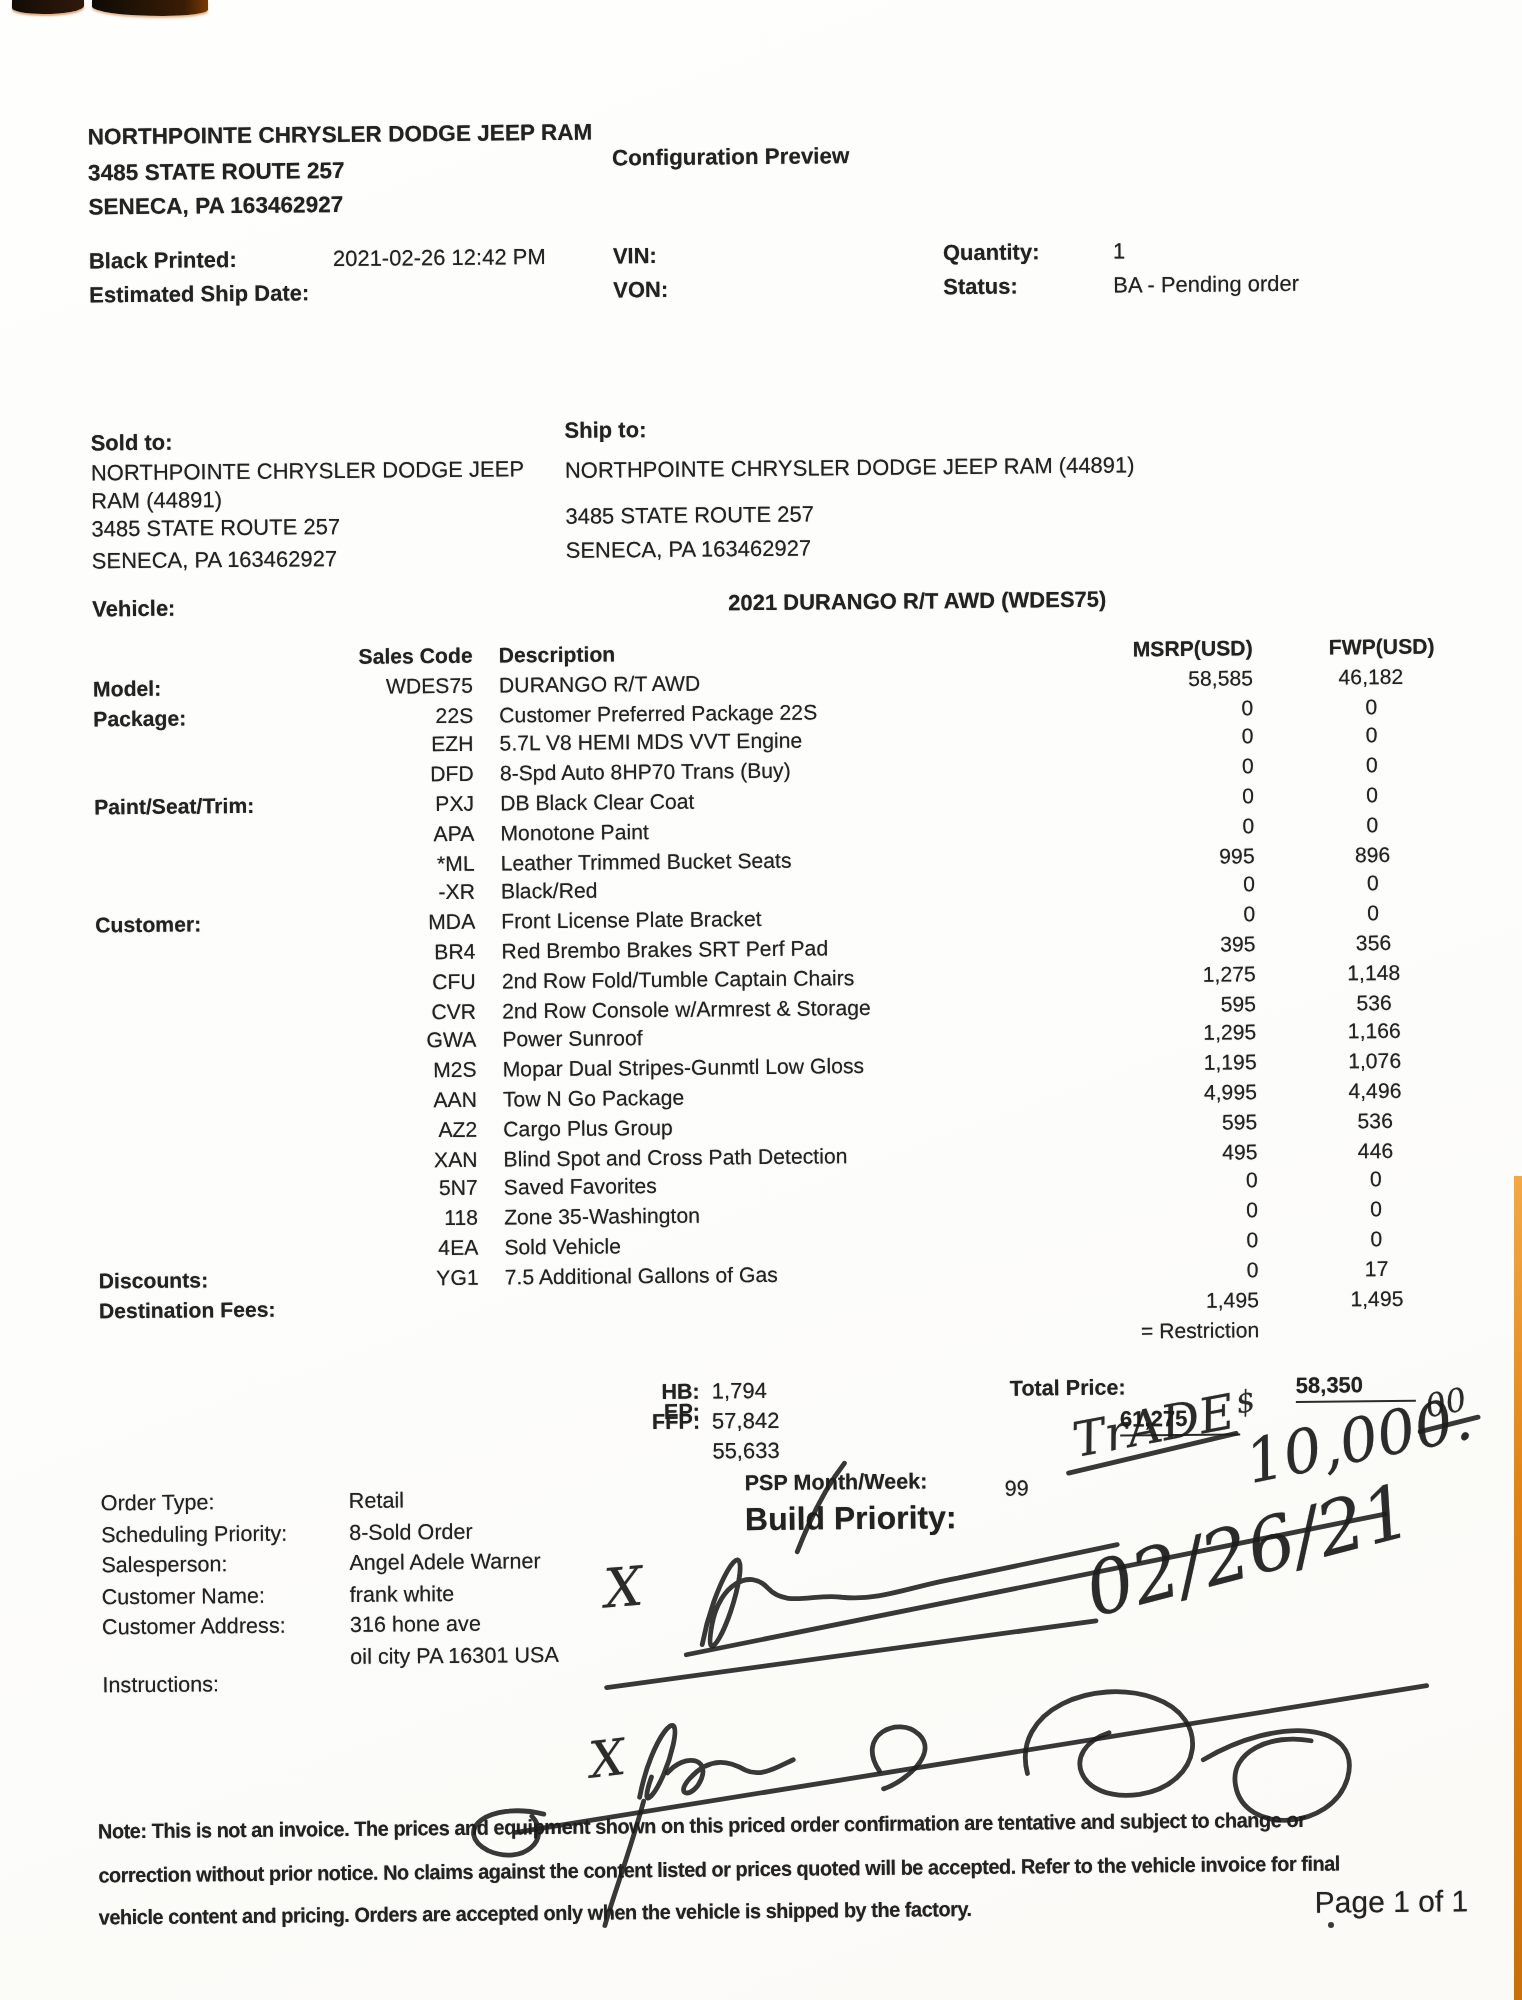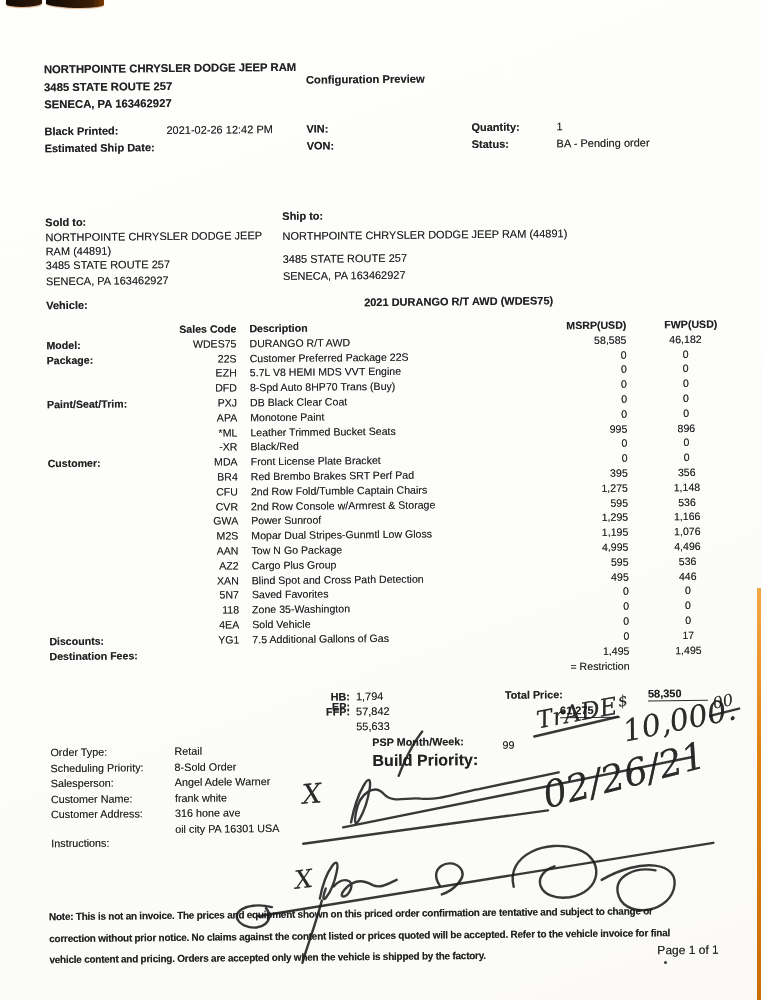--- a/index.html
+++ b/index.html
@@ -45,21 +45,21 @@
   .underlined { border-bottom:1.6px solid #2b2b2b; padding-bottom:1px; }
 
   
   .ord-row { position:absolute; left:48px; width:420px; height:15px; font-size:10.8px; white-space:nowrap; }
   .ord-row .lbl { position:absolute; left:0; font-weight:400; }
   .ord-row .val { position:absolute; left:124px; }
 
   
   .note-line { left:45px; font-size:10.3px; font-weight:700; letter-spacing:-0.25px;
                transform:scaleX(.97); transform-origin:left top; }
-  .page-num  { left:653px; top:946px; font-size:12px; }
+  .page-num  { left:653px; top:946px; font-size:15px; }
 
   
   .ink { position:absolute; inset:0; pointer-events:none; }
   .ink path { fill:none; stroke:#1c1c1c; stroke-width:2.4; stroke-linecap:round; stroke-linejoin:round; opacity:.88; }
   .ink text { fill:#1a1a1a; font-family:"DejaVu Serif", serif; font-style:italic; opacity:.92; }
 
   
   .edge-strip { position:absolute; right:0; top:588px; bottom:0; width:4px;
                 background:linear-gradient(180deg,#f2a845,#e08214 40%,#c96f08); }
   .mark1 { position:absolute; left:6px; top:0; width:36px; height:7px;

